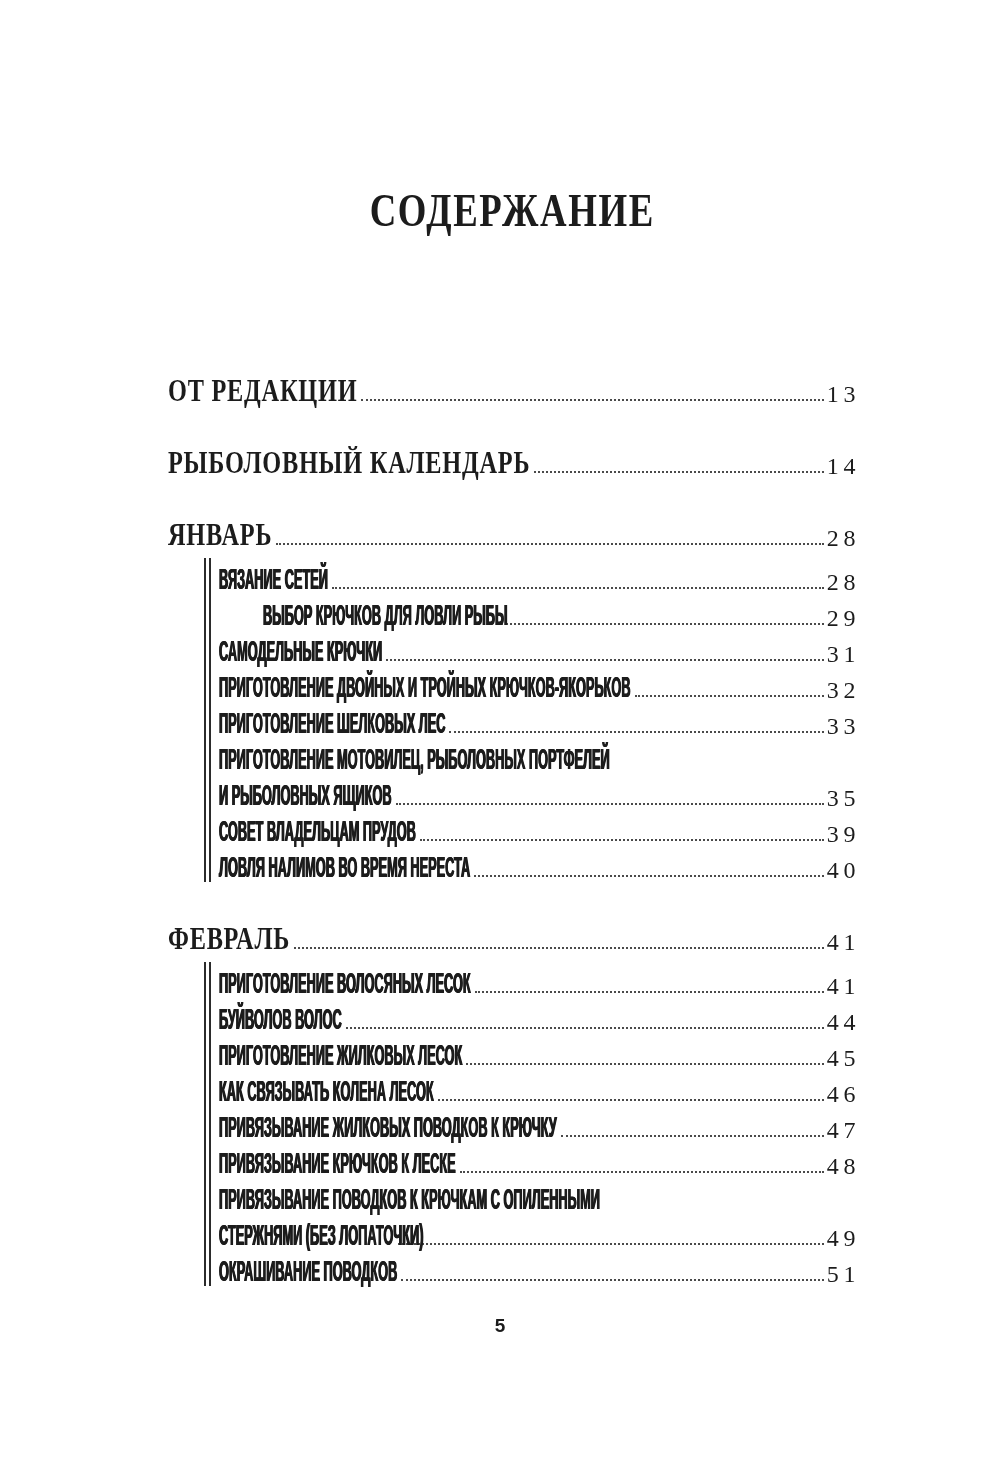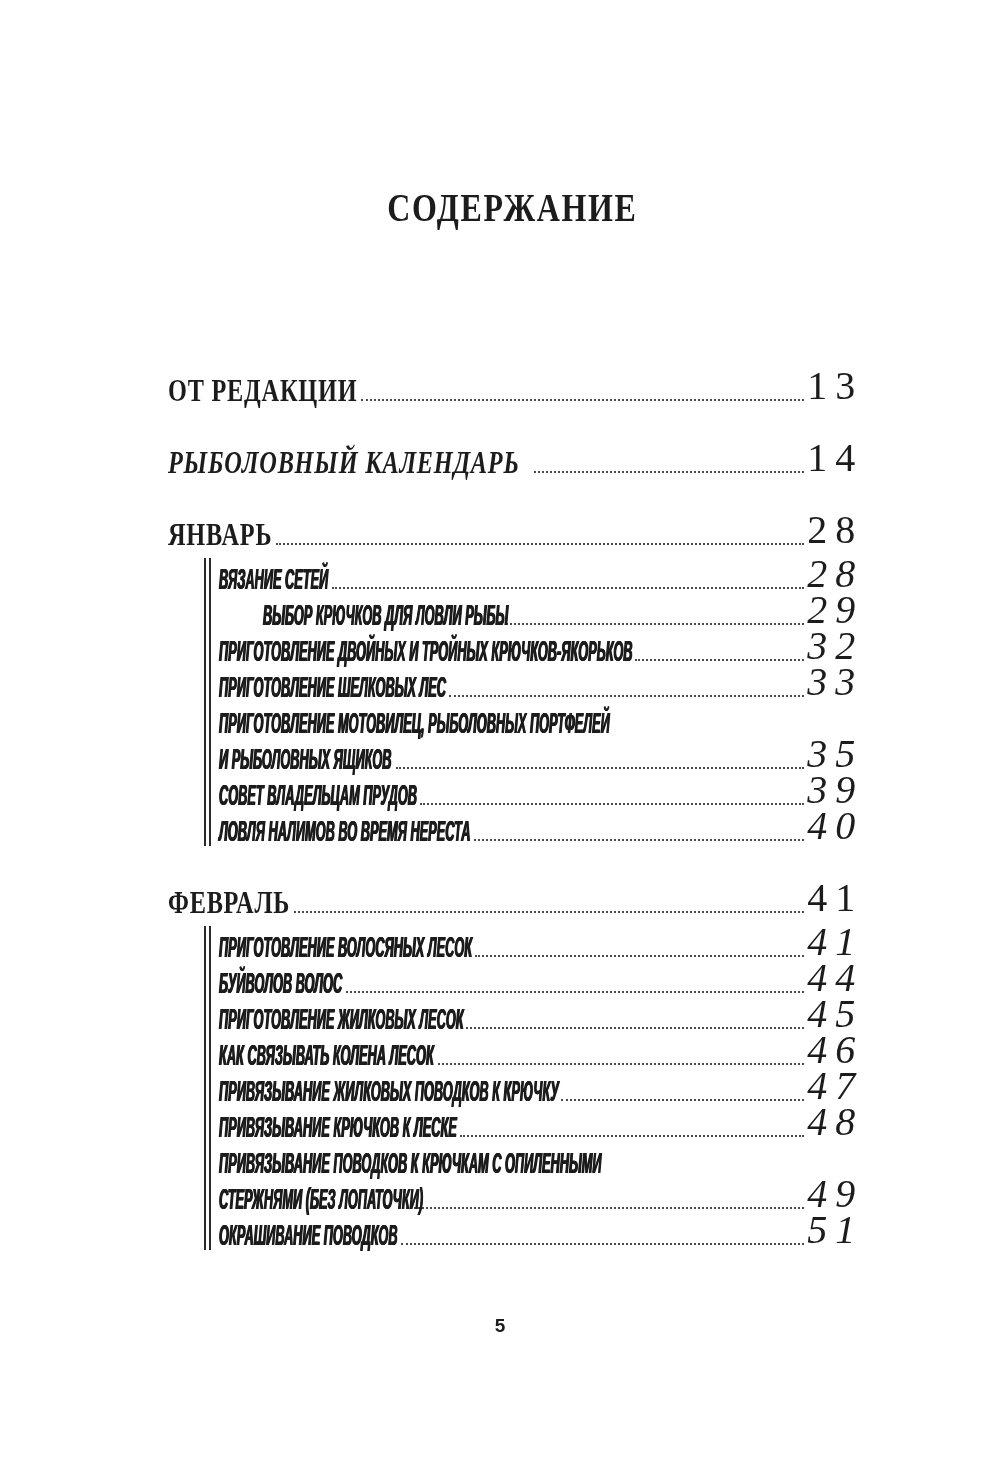--- a/index.html
+++ b/index.html
@@ -15,21 +15,21 @@
   }
 
   
   .title {
     position: absolute;
     top: 188px;
     left: 0;
     width: 100%;
     text-align: center;
     font-weight: bold;
-    font-size: 40px;
+    font-size: 46px;
     line-height: 1;
     white-space: nowrap;
     padding-left: 24px;
   }
   .title-inner {
     display: inline-block;
     transform: scaleX(0.80);
     transform-origin: center bottom;
     letter-spacing: 2px;
   }
@@ -39,21 +39,21 @@
     position: absolute;
     left: 168px;
     top: 372px;
     width: 688px;
   }
   .toc-block { margin-top: 38px; }
   .toc-block:first-child { margin-top: 0; }
 
   .row { display: flex; align-items: flex-end; }
   .top-row { height: 34px; }
-  .sub-row { height: 36px; font-style: italic; }
+  .sub-row { height: 36px; }
 
   .lbl-outer {
     flex: 0 0 auto;
     display: inline-block;
     overflow: visible;
     white-space: nowrap;
   }
   .lbl-inner {
     display: inline-block;
     white-space: nowrap;
@@ -79,21 +79,21 @@
     flex: 1 1 auto;
     border-bottom: 2px dotted #4a4a4a;
     margin: 0 3px 5px 4px;
     height: 1px;
   }
   .no-dots { flex: 1 1 auto; }
 
   .pagenum {
     flex: 0 0 auto;
     font-family: "Liberation Serif", "DejaVu Serif", serif;
-    font-size: 40px;
+    font-size: 24px;
     line-height: 1;
     letter-spacing: 0.2em;
     margin-right: -0.18em;
   }
 
   
   .subgroup {
     margin-top: 8px;
     margin-left: 36px;
     border-left: 2.5px solid #2b2b2b;
@@ -125,21 +125,21 @@
   <div class="toc" id="toc">
       <div class="toc-block">
         <div class="row top-row">
           <span class="lbl-outer" style="width: 189.335px; text-align: right;"><span class="lbl-inner serif-cond">ОТ РЕДАКЦИИ</span></span>
           <span class="dots"></span>
           <span class="pagenum">13</span>
         </div>
       </div>
       <div class="toc-block">
         <div class="row top-row">
-          <span class="lbl-outer" style="width: 362.294px; font-style: italic;"><span class="lbl-inner serif-cond">РЫБОЛОВНЫЙ КАЛЕНДАРЬ</span></span>
+          <span class="lbl-outer" style="width: 362.294px;"><span class="lbl-inner serif-cond">РЫБОЛОВНЫЙ КАЛЕНДАРЬ</span></span>
           <span class="dots"></span>
           <span class="pagenum">14</span>
         </div>
       </div>
       <div class="toc-block">
         <div class="row top-row">
           <span class="lbl-outer" style="width: 104.227px;"><span class="lbl-inner serif-cond">ЯНВАРЬ</span></span>
           <span class="dots"></span>
           <span class="pagenum">28</span>
         </div>
@@ -147,20 +147,25 @@
           <div class="subgroup-inner">
             <div class="row sub-row">
               <span class="lbl-outer" style="width: 108.927px;"><span class="lbl-inner sans-cond">ВЯЗАНИЕ СЕТЕЙ</span></span>
               <span class="dots"></span>
               <span class="pagenum">28</span>
             </div>
             <div class="row sub-row">
               <span class="lbl-outer" style="width: 278px; padding-left: 44px;"><span class="lbl-inner sans-cond">ВЫБОР КРЮЧКОВ ДЛЯ ЛОВЛИ РЫБЫ</span></span>
               <span class="dots"></span>
               <span class="pagenum">29</span>
+            </div>
+            <div class="row sub-row">
+              <span class="lbl-outer" style="width: 163.206px;"><span class="lbl-inner sans-cond">САМОДЕЛЬНЫЕ КРЮЧКИ</span></span>
+              <span class="dots"></span>
+              <span class="pagenum">31</span>
             </div>
             <div class="row sub-row">
               <span class="lbl-outer" style="width: 411.537px;"><span class="lbl-inner sans-cond">ПРИГОТОВЛЕНИЕ ДВОЙНЫХ И ТРОЙНЫХ КРЮЧКОВ-ЯКОРЬКОВ</span></span>
               <span class="dots"></span>
               <span class="pagenum">32</span>
             </div>
             <div class="row sub-row">
               <span class="lbl-outer" style="width: 226.49px;"><span class="lbl-inner sans-cond">ПРИГОТОВЛЕНИЕ ШЕЛКОВЫХ ЛЕС</span></span>
               <span class="dots"></span>
               <span class="pagenum">33</span>

